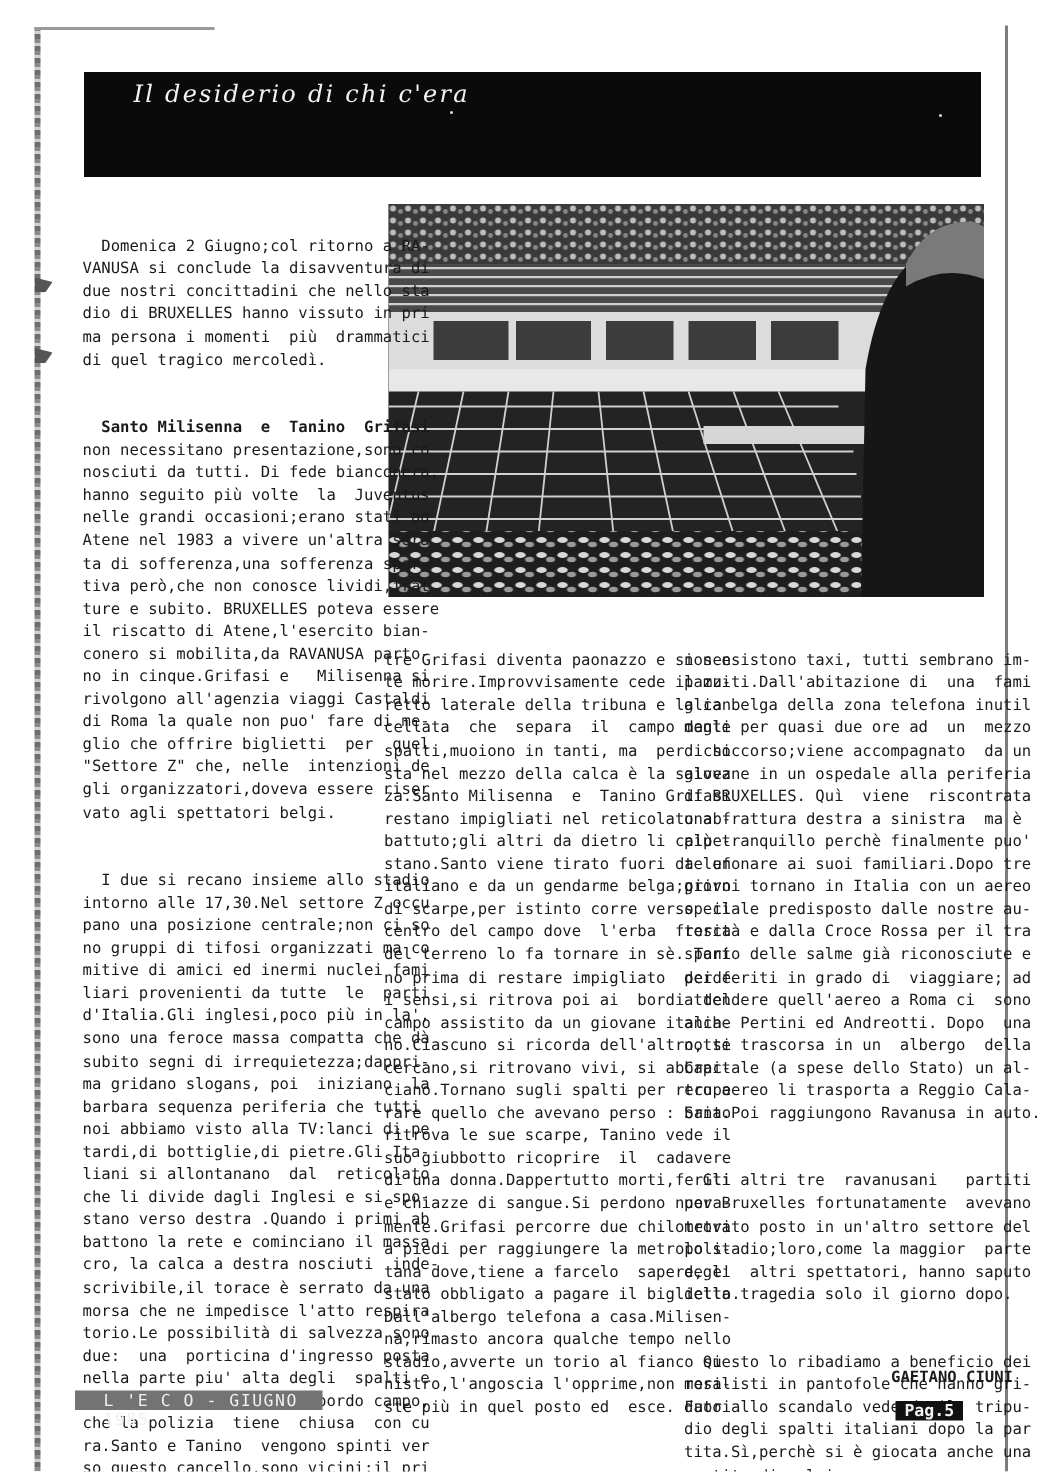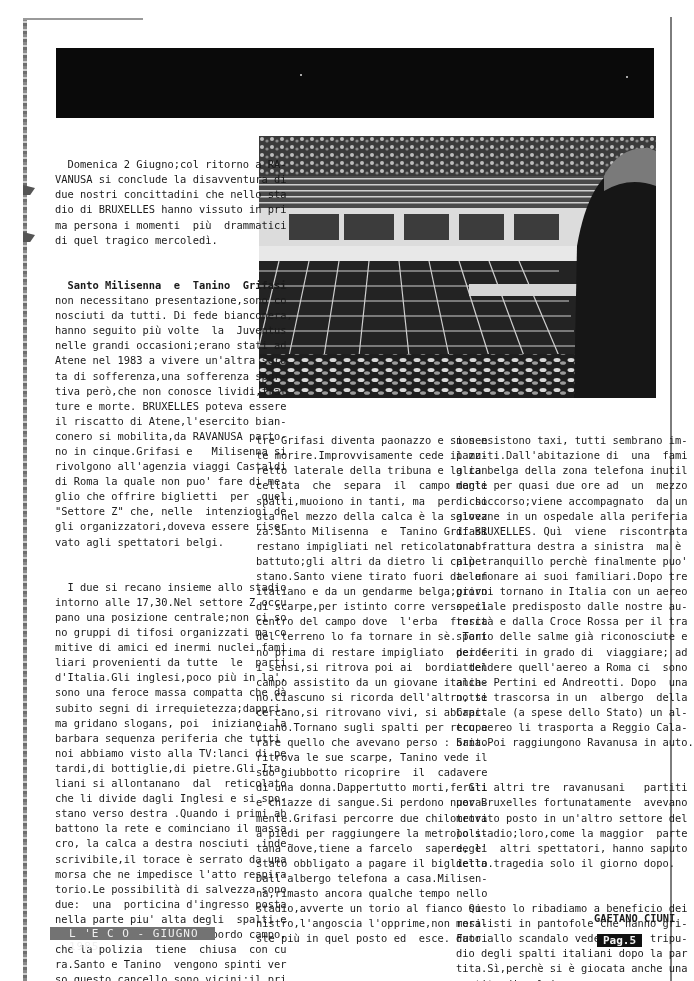--- a/index.html
+++ b/index.html
@@ -40,20 +40,21 @@
 </head>
 <body>
 
 <div class="page-edge-left"></div>
 <div class="page-edge-top"></div>
 <div class="page-edge-right"></div>
 <div class="tear" style="top:185px"></div>
 <div class="tear" style="top:232px"></div>
 
 <div class="header-band">
+  <div class="kicker">Il desiderio di chi c'era</div>
   <span class="speck" style="left:244px;top:26px"></span>
   <span class="speck" style="left:570px;top:28px"></span>
 </div>
 
 <div class="photo">
   <svg viewBox="0 0 397 262" preserveAspectRatio="none">
     <defs>
       <pattern id="crowd" width="10" height="8" patternUnits="userSpaceOnUse">
         <rect width="10" height="8" fill="#3a3a3a"></rect>
         <circle cx="3" cy="3" r="2" fill="#bdbdbd"></circle>
@@ -113,21 +114,21 @@
 <span>ma persona i momenti  più  drammatici</span>
 <span>di quel tragico mercoledì.</span></p>
   <p><span class="b">  Santo Milisenna  e  Tanino  Grifasi</span>
 <span>non necessitano presentazione,sono co</span>
 <span>nosciuti da tutti. Di fede bianconera,</span>
 <span>hanno seguito più volte  la  Juventus</span>
 <span>nelle grandi occasioni;erano stati ad</span>
 <span>Atene nel 1983 a vivere un'altra sera</span>
 <span>ta di sofferenza,una sofferenza spor-</span>
 <span>tiva però,che non conosce lividi,frat</span>
-<span>ture e morte. BRUXELLES poteva essere</span>
+<span>ture e subito. BRUXELLES poteva essere</span>
 <span>il riscatto di Atene,l'esercito bian-</span>
 <span>conero si mobilita,da RAVANUSA parto-</span>
 <span>no in cinque.Grifasi e   Milisenna si</span>
 <span>rivolgono all'agenzia viaggi Castaldi</span>
 <span>di Roma la quale non puo' fare di me-</span>
 <span>glio che offrire biglietti  per  quel</span>
 <span>"Settore Z" che, nelle  intenzioni de</span>
 <span>gli organizzatori,doveva essere riser</span>
 <span>vato agli spettatori belgi.</span></p>
   <p><span>  I due si recano insieme allo stadio</span>

